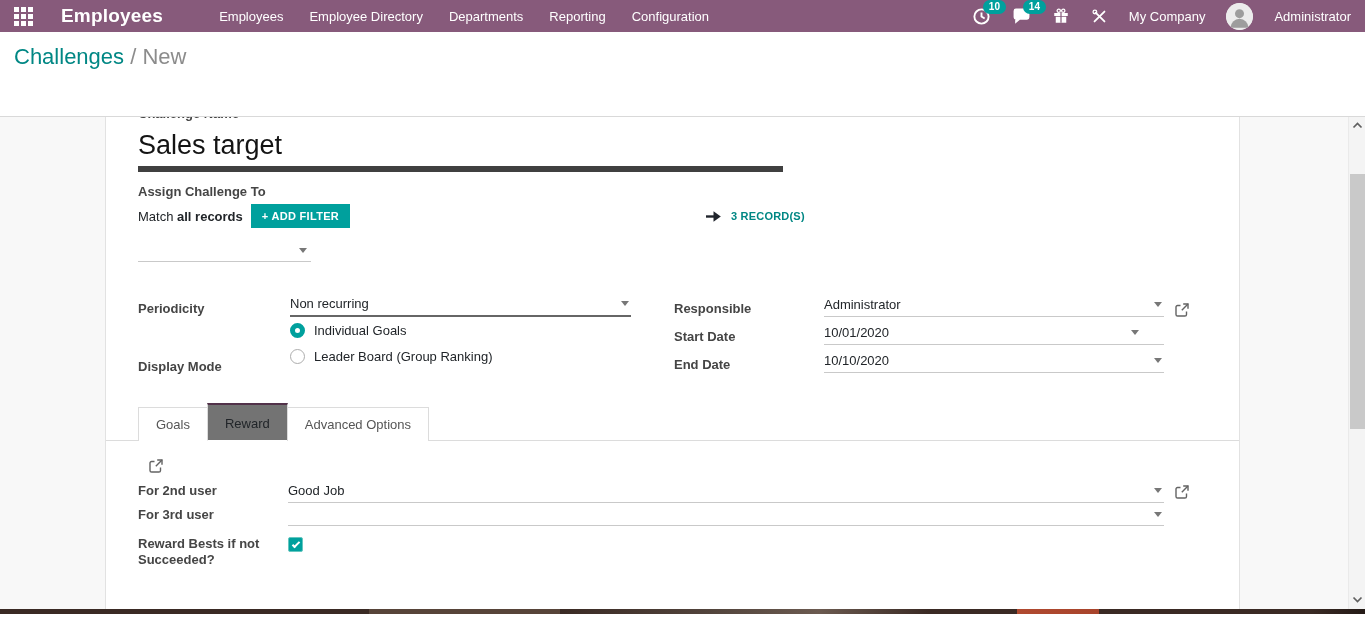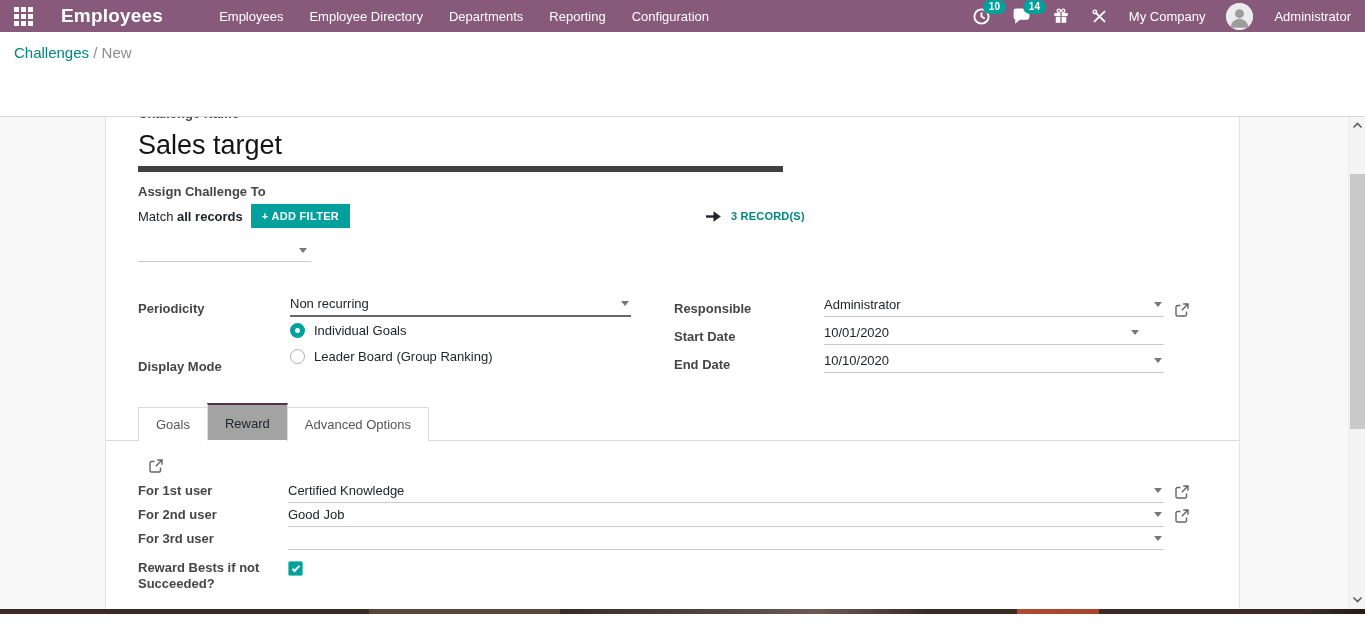--- a/index.html
+++ b/index.html
@@ -14,21 +14,21 @@
   .nav-menu { display:flex; gap:26px; font-size:13px; }
   .nav-menu span { cursor:pointer; white-space:nowrap; }
   .nav-right { margin-left:auto; display:flex; align-items:center; gap:21px; }
   .icon-wrap { position:relative; display:flex; }
   .badge { position:absolute; top:-7px; left:11px; background:#00A09D; color:#fff; font-size:10px; font-weight:bold; border-radius:9px; padding:2px 6px; line-height:1; }
   .nav-text { font-size:13px; }
   .avatar { width:27px; height:27px; border-radius:50%; overflow:hidden; background:#ececec; display:flex; }
 
   
   .control-panel { background:#fff; border-bottom:1px solid #d9d9d9; height:85px; padding:12px 14px 0 14px; }
-  .breadcrumb { font-size:15px; }
+  .breadcrumb { font-size:22px; }
   .bc-parent { color:#008784; cursor:pointer; }
   .bc-sep, .bc-current { color:#8c8c8c; }
   .cp-buttons { margin-top:12px; display:flex; align-items:center; gap:14px; }
   .btn-save { background:#00A09D; color:#fff; border:none; font-family:inherit; font-size:12px; font-weight:bold; padding:8px 15px; letter-spacing:.3px; cursor:pointer; }
   .btn-discard { background:none; border:none; font-family:inherit; color:#00A09D; font-size:12px; font-weight:bold; letter-spacing:.3px; cursor:pointer; padding:8px 4px; }
 
   
   .content { position:relative; height:497px; background:#f8f8f8; overflow:hidden; }
   .sheet { margin-left:105px; width:1135px; min-height:492px; background:#fff; border-left:1px solid #e2e2e2; border-right:1px solid #e2e2e2; padding:0 50px 0 32px; }
 
@@ -61,21 +61,21 @@
 
   .radio-row { display:flex; align-items:center; margin-bottom:11px; cursor:pointer; }
   .radio { width:15px; height:15px; border-radius:50%; margin-right:9px; flex-shrink:0; }
   .radio.on { border:5px solid #00A09D; background:#fff; }
   .radio.off { border:1.5px solid #adadad; background:#fff; }
   .radio-text { font-size:13px; color:#212529; }
 
   
   .tabs { margin-top:31px; margin-left:0; display:flex; border-bottom:1px solid #dcdcdc; margin-right:-50px; margin-left:-32px; padding-left:32px; }
   .tab { font-size:13px; color:#555; padding:9px 17px; border:1px solid #dcdcdc; border-bottom:none; background:#fff; cursor:pointer; margin-right:-1px; position:relative; top:1px; border-radius:0; }
-  .tab.active { border-top:2px solid #52324a; color:#212529; background:#a3a3a3; padding-top:11px; margin-top:-4px; border-bottom:1px solid #fff; }
+  .tab.active { border-top:2px solid #52324a; color:#212529; background:#737373; padding-top:11px; margin-top:-4px; border-bottom:1px solid #fff; }
 
   .pane { margin-top:13px; }
   .rrow { display:flex; align-items:flex-start; margin-bottom:1px; }
   .rrow .field { min-height:22px; }
   .row1 { margin-bottom:7px; }
   .check-row { display:flex; margin-top:7px; }
   .checkbox { width:15px; height:15px; background:#00A09D; border:1px solid #66c7c0; border-radius:2px; margin-top:4px; display:flex; align-items:center; justify-content:center; cursor:pointer; }
   .checkbox i { display:block; width:4px; height:8px; border-right:2px solid #fff; border-bottom:2px solid #fff; transform:rotate(45deg); margin-top:-2px; }
 
   
@@ -250,34 +250,20 @@
         <div class="rrow row1">
           <div class="ext-slot">
             <svg width="14" height="14" viewBox="0 0 14 14" fill="none" stroke="#636363" stroke-width="1.4">
               <path d="M5.5 2.5H2.6A1.6 1.6 0 0 0 1 4.1v7.3A1.6 1.6 0 0 0 2.6 13h7.3a1.6 1.6 0 0 0 1.6-1.6V8.5"></path>
               <path d="M8.2 1H13v4.8"></path>
                 <path d="M13 1 6.8 7.2"></path>
             </svg>
           </div>
         </div>
         <div class="rrow">
-          <div class="flabel rlabel">For 1st user</div>
-          <div class="field">
-            <span class="fvalue">Certified Knowledge</span>
-            <span class="caret"></span>
-          </div>
-          <div class="ext-slot">
-            <svg width="14" height="14" viewBox="0 0 14 14" fill="none" stroke="#636363" stroke-width="1.4">
-              <path d="M5.5 2.5H2.6A1.6 1.6 0 0 0 1 4.1v7.3A1.6 1.6 0 0 0 2.6 13h7.3a1.6 1.6 0 0 0 1.6-1.6V8.5"></path>
-              <path d="M8.2 1H13v4.8"></path>
-                <path d="M13 1 6.8 7.2"></path>
-            </svg>
-          </div>
-        </div>
-        <div class="rrow">
           <div class="flabel rlabel">For 2nd user</div>
           <div class="field">
             <span class="fvalue">Good Job</span>
             <span class="caret"></span>
           </div>
           <div class="ext-slot">
             <svg width="14" height="14" viewBox="0 0 14 14" fill="none" stroke="#636363" stroke-width="1.4">
               <path d="M5.5 2.5H2.6A1.6 1.6 0 0 0 1 4.1v7.3A1.6 1.6 0 0 0 2.6 13h7.3a1.6 1.6 0 0 0 1.6-1.6V8.5"></path>
               <path d="M8.2 1H13v4.8"></path>
                 <path d="M13 1 6.8 7.2"></path>

